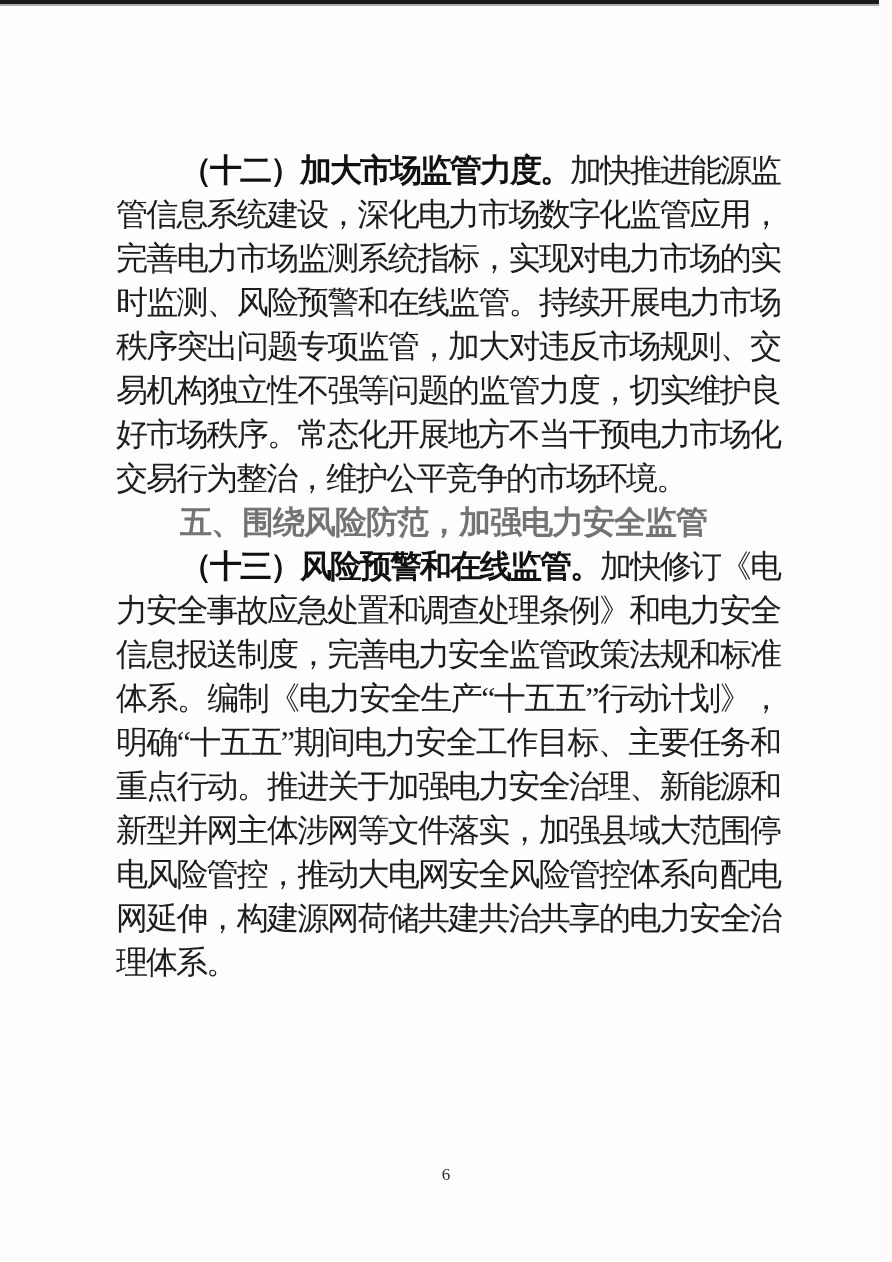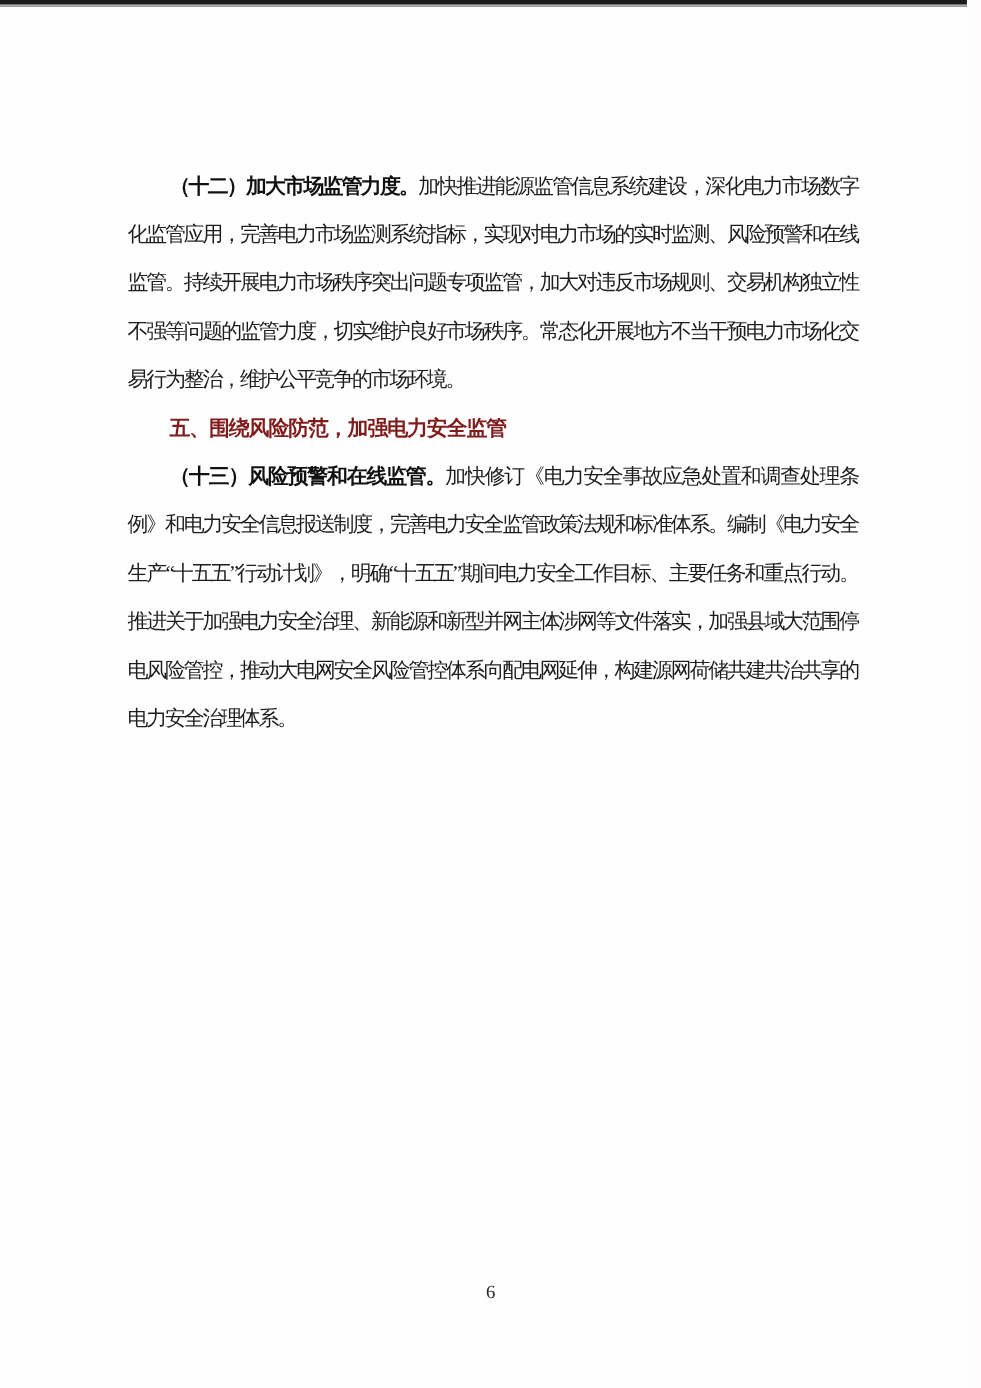--- a/index.html
+++ b/index.html
@@ -36,39 +36,39 @@
     right: 0;
     width: 12px;
     height: 100%;
     background: #fffafc;
   }
   .content {
     position: absolute;
     top: 148px;
     left: 116px;
     width: 664px;
-    font-size: 19px;
+    font-size: 32px;
     line-height: 44px;
     color: #1d1d1d;
     text-align: justify;
     letter-spacing: -2px;
   }
   .para {
     margin: 0;
     text-indent: 2em;
   }
   .para .lead {
     font-weight: 700;
     color: #111;
   }
   .heading {
     margin: 0;
     text-indent: 2em;
     font-weight: 700;
-    color: #7f1d1d;
+    color: #737373;
     font-family: "Liberation Sans", "DejaVu Sans", sans-serif;
     letter-spacing: -1px;
   }
   .page-number {
     position: absolute;
     top: 1160px;
     left: 0;
     width: 100%;
     text-align: center;
     font-size: 17px;

